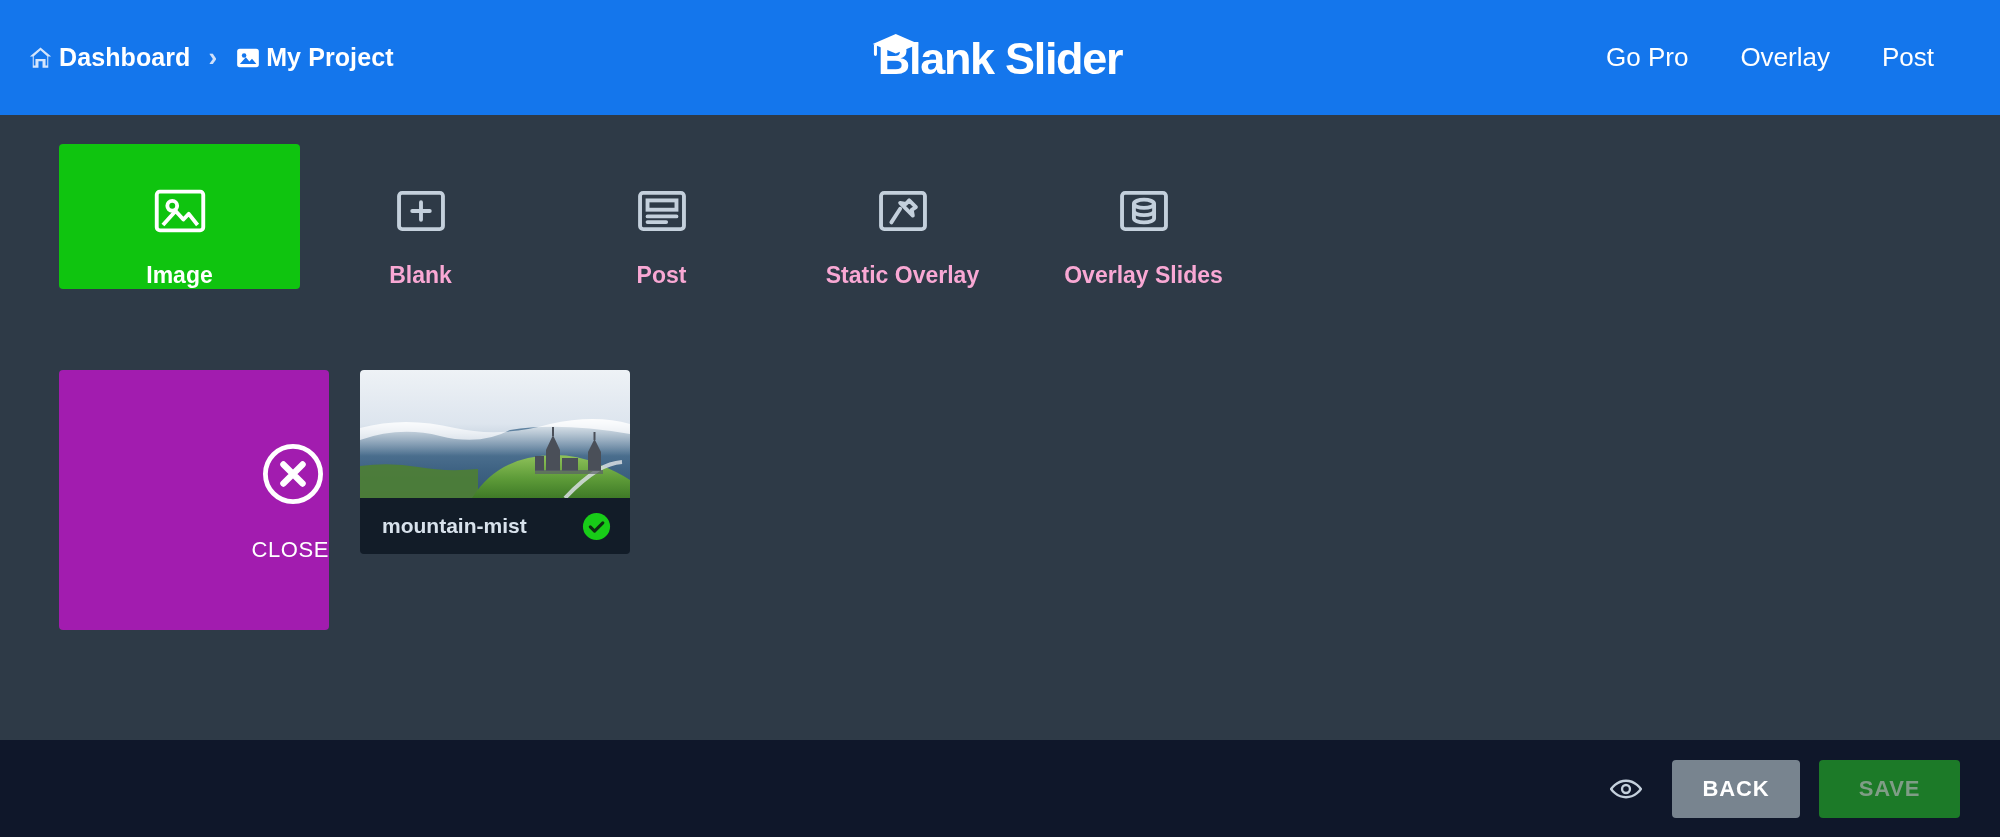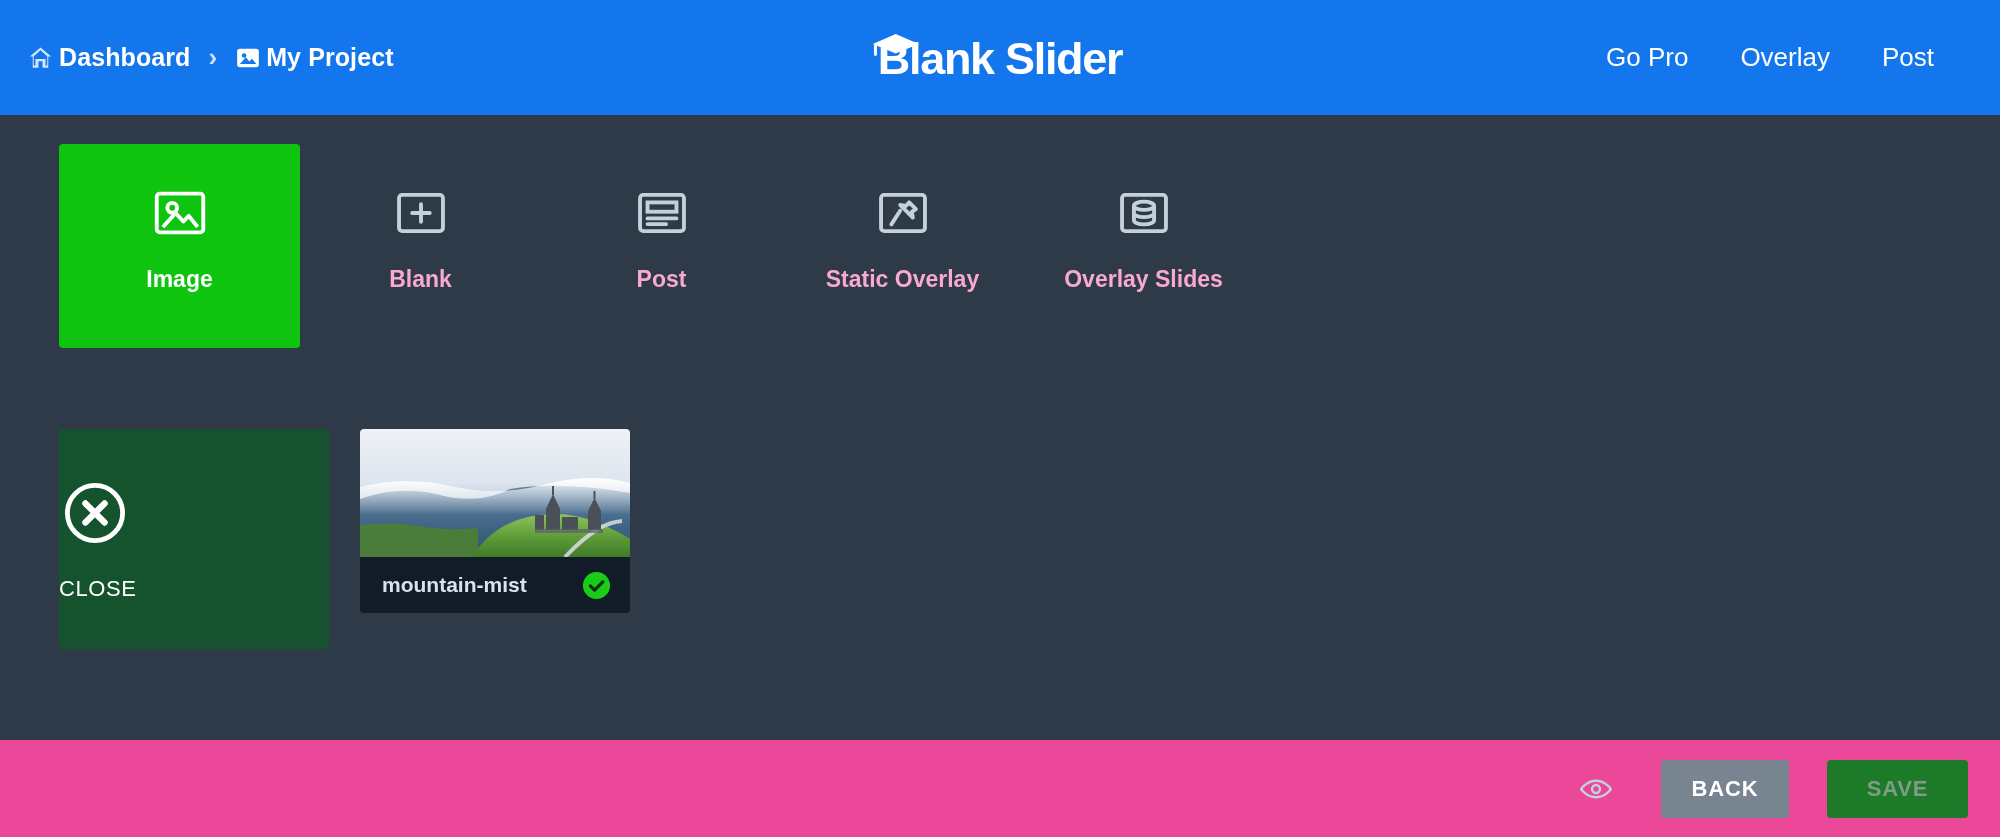--- a/index.html
+++ b/index.html
@@ -53,21 +53,21 @@
   
   .body { flex: 1 1 auto; background: #2e3a47; position: relative; }
 
   
   .types {
     display: flex; align-items: flex-start;
     padding: 29px 0 0 59px;
     gap: 0px;
   }
   .type {
-    width: 241px; height: 204px;
+    width: 241px; height: 145px;
     display: flex; flex-direction: column;
     align-items: center; justify-content: flex-start;
     padding-top: 36px;
     border-radius: 4px;
     cursor: pointer;
   }
   .type.active { background: #0fc40f; }
   .type-icon { height: 66px; display: flex; align-items: center; justify-content: center; }
   .type-label {
     margin-top: 20px;
@@ -75,24 +75,24 @@
   }
   .type.active .type-label { color: #ffffff; }
 
   
   .slides {
     display: flex; align-items: flex-start;
     padding-left: 59px; margin-top: 81px;
     gap: 31px;
   }
   .close-tile {
-    width: 270px; height: 220px;
-    background: #14532d; border-radius: 4px;
+    width: 270px; height: 260px;
+    background: #a21caf; border-radius: 4px;
     display: flex; flex-direction: column;
-    align-items: flex-start; justify-content: center;
+    align-items: flex-end; justify-content: center;
     cursor: pointer;
   }
   .close-label {
     margin-top: 27px; color: #ffffff;
     font-size: 22px; letter-spacing: .6px;
   }
 
   .slide-card {
     width: 270px; background: #121c28;
     border-radius: 4px; overflow: hidden; cursor: pointer;
@@ -106,23 +106,23 @@
   .slide-title {
     color: #d8e2ec; font-size: 21px; font-weight: bold;
     white-space: nowrap; overflow: hidden; text-overflow: ellipsis;
     flex: 1 1 auto;
   }
   .check-badge { flex: 0 0 auto; display: flex; }
 
   
   .footer {
     height: 97px; flex: 0 0 97px;
-    background: #ec4899;
+    background: #0f172a;
     display: flex; align-items: center; justify-content: flex-end;
-    padding-right: 32px; gap: 38px;
+    padding-right: 40px; gap: 19px;
   }
   .eye-btn { cursor: pointer; display: flex; align-items: center; padding: 8px; }
   .btn {
     height: 58px; border-radius: 4px; border: 0;
     display: flex; align-items: center; justify-content: center;
     font-family: "Liberation Sans", sans-serif;
     font-size: 22px; font-weight: bold; letter-spacing: .8px;
     cursor: pointer;
   }
   .btn-back { width: 128px; background: #78848f; color: #ffffff; }

